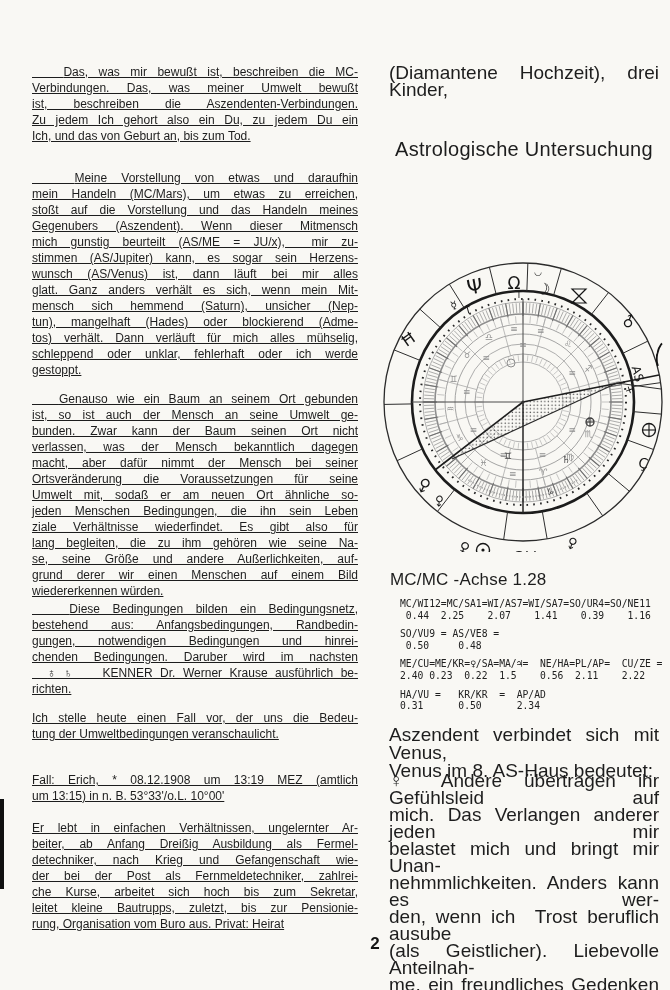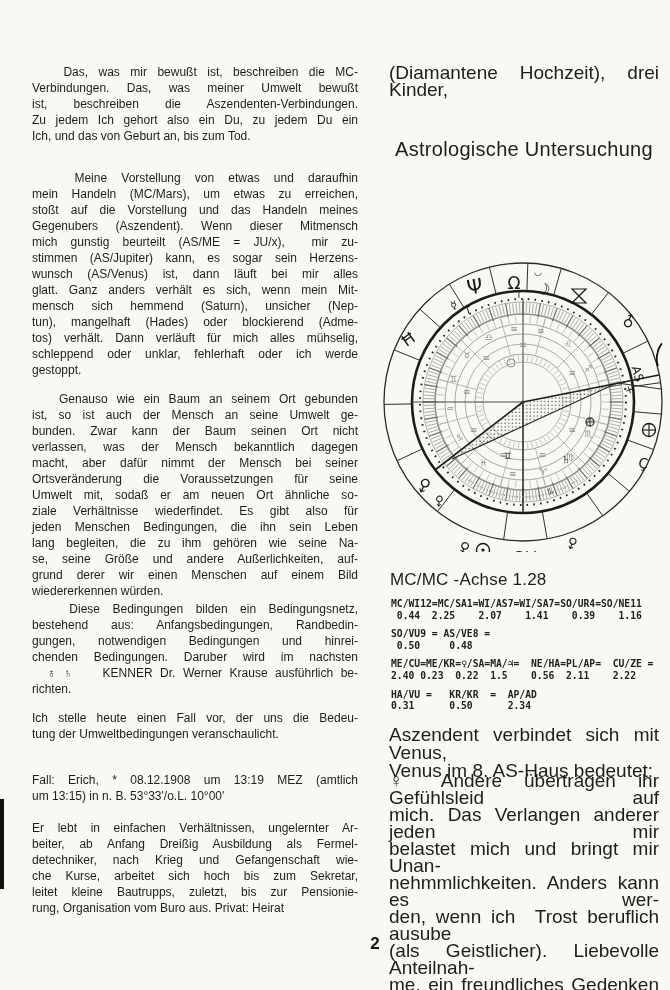--- a/index.html
+++ b/index.html
@@ -1,30 +1,30 @@
 <!DOCTYPE html>
 <html><head>
 <meta charset="utf-8">
 <style>
   html,body{margin:0;padding:0;background:#e9e9e9;}
   .page{position:relative;width:670px;height:990px;background:#f9f8f4;overflow:hidden;
         font-family:"Liberation Sans",sans-serif;color:#1d1d1d;}
   .para{position:absolute;}
-  .col-l{left:32px;width:326px;font-size:12px;line-height:16px;letter-spacing:0;}
+  .col-l{left:32px;width:326px;font-size:12px;line-height:16px;letter-spacing:0;text-decoration:underline;}
   .col-r{left:389px;width:270px;font-size:19px;line-height:17px;}
   .pline{white-space:pre-wrap;text-align:justify;text-align-last:justify;}
   .pline.last{text-align-last:left;}
   .p1{top:64px}.p2{top:170px}.p3{top:391px}.p4{top:601px}.p5{top:710px}.p6{top:772px}.p7{top:820px}
   .r1{top:64px}.r3{top:172px}
   .r4{top:726px;line-height:18px;}
   .r5{top:772px;}
   .sec-head{position:absolute;left:389px;top:138px;width:270px;text-align:center;
             font-size:20px;letter-spacing:.3px;}
   .axis-head{position:absolute;left:390px;top:570px;font-size:17px;letter-spacing:.2px;}
-  .aspect-table{left:391px;top:598px;width:268px;font-weight:bold;}
+  .aspect-table{left:400px;top:598px;width:268px;}
   .aspect-table .pline{white-space:pre;text-align:left;text-align-last:left;
        font-family:"DejaVu Sans Mono",monospace;font-size:9.7px;line-height:11.6px;
        margin-bottom:7px;color:#202020;}
   .dial-wrap{position:absolute;left:378px;top:260px;width:292px;height:292px;}
   .pagenum{position:absolute;left:358px;top:934px;width:34px;text-align:center;
            font-size:17px;font-weight:bold;color:#141414;}
   .edge-strip{position:absolute;left:0;top:799px;width:4px;height:90px;background:#101010;}
   .paren-mark{position:absolute;left:656px;top:340px;width:13px;height:27px;
       border:2.6px solid transparent;border-left-color:#141414;border-radius:50%;
       transform:rotate(10deg);}
@@ -57,22 +57,22 @@
       <div class="pline last">gestoppt.</div>
     </div>
   <div class="para col-l p3">
       <div class="pline">   Genauso wie ein Baum an seinem Ort gebunden</div>
       <div class="pline">ist, so ist auch der Mensch an seine Umwelt ge-</div>
       <div class="pline">bunden. Zwar kann der Baum seinen Ort nicht</div>
       <div class="pline">verlassen, was der Mensch bekanntlich dagegen</div>
       <div class="pline">macht, aber dafür nimmt der Mensch bei seiner</div>
       <div class="pline">Ortsveränderung die Voraussetzungen für seine</div>
       <div class="pline">Umwelt mit, sodaß er am neuen Ort ähnliche so-</div>
+      <div class="pline">jeden Menschen Bedingungen, die ihn sein Leben</div>
       <div class="pline">ziale Verhältnisse wiederfindet. Es gibt also für</div>
-      <div class="pline">jeden Menschen Bedingungen, die ihn sein Leben</div>
       <div class="pline">lang begleiten, die zu ihm gehören wie seine Na-</div>
       <div class="pline">se, seine Größe und andere Außerlichkeiten, auf-</div>
       <div class="pline">grund derer wir einen Menschen auf einem Bild</div>
       <div class="pline last">wiedererkennen würden.</div>
     </div>
   <div class="para col-l p4">
       <div class="pline">   Diese Bedingungen bilden ein Bedingungsnetz,</div>
       <div class="pline">bestehend aus: Anfangsbedingungen, Randbedin-</div>
       <div class="pline">gungen, notwendigen Bedingungen und hinrei-</div>
       <div class="pline">chenden Bedingungen. Daruber wird im nachsten</div>
@@ -84,20 +84,21 @@
       <div class="pline last">tung der Umweltbedingungen veranschaulicht.</div>
     </div>
   <div class="para col-l p6">
       <div class="pline">Fall: Erich, * 08.12.1908 um 13:19 MEZ (amtlich</div>
       <div class="pline last">um 13:15) in n. B. 53°33'/o.L. 10°00'</div>
     </div>
   <div class="para col-l p7">
       <div class="pline">Er lebt in einfachen Verhältnissen, ungelernter Ar-</div>
       <div class="pline">beiter, ab Anfang Dreißig Ausbildung als Fermel-</div>
       <div class="pline">detechniker, nach Krieg und Gefangenschaft wie-</div>
+      <div class="pline">der bei der Post als Fernmeldetechniker, zahlrei-</div>
       <div class="pline">che Kurse, arbeitet sich hoch bis zum Sekretar,</div>
       <div class="pline">leitet kleine Bautrupps, zuletzt, bis zur Pensionie-</div>
       <div class="pline last">rung, Organisation vom Buro aus. Privat: Heirat</div>
     </div>
 
   <div class="para col-r r1">
       <div class="pline">(Diamantene Hochzeit), drei Kinder,</div>
     </div>
   <div class="sec-head">Astrologische Untersuchung</div>
 

